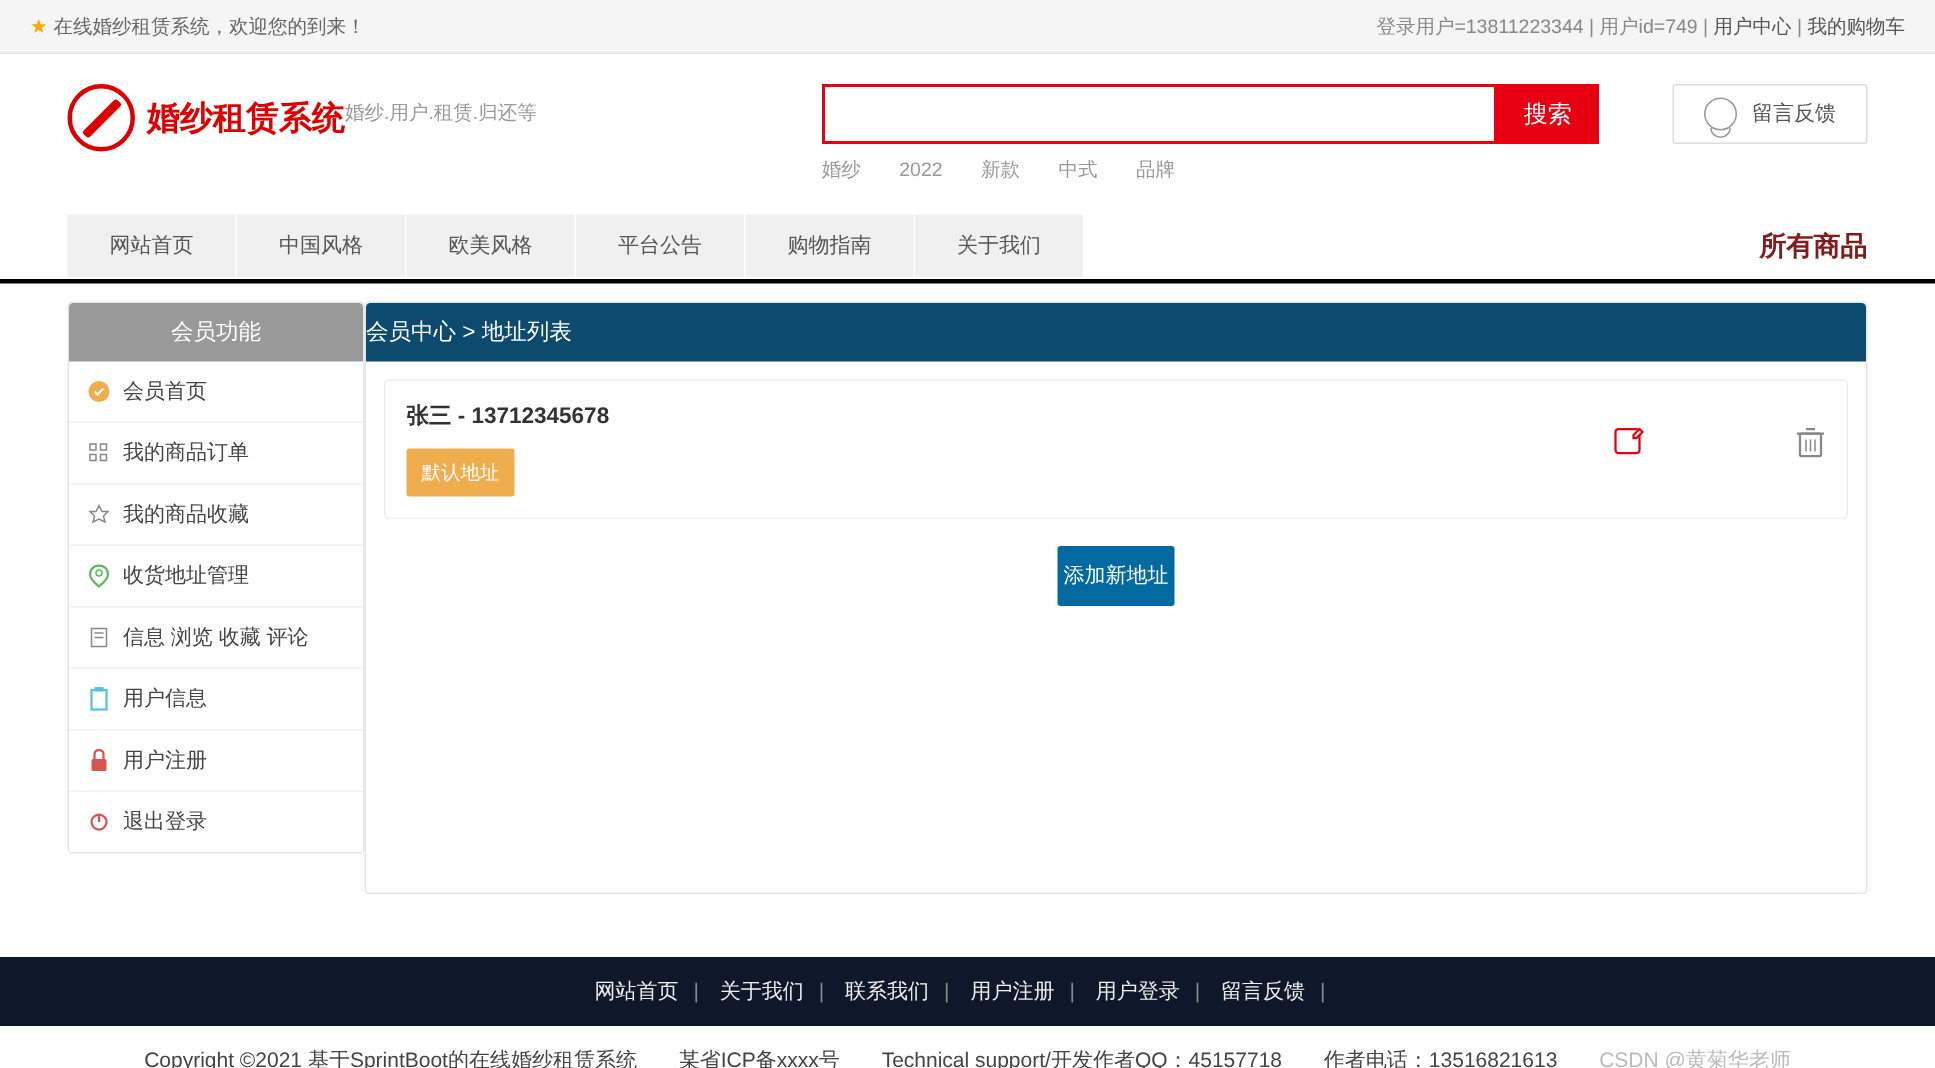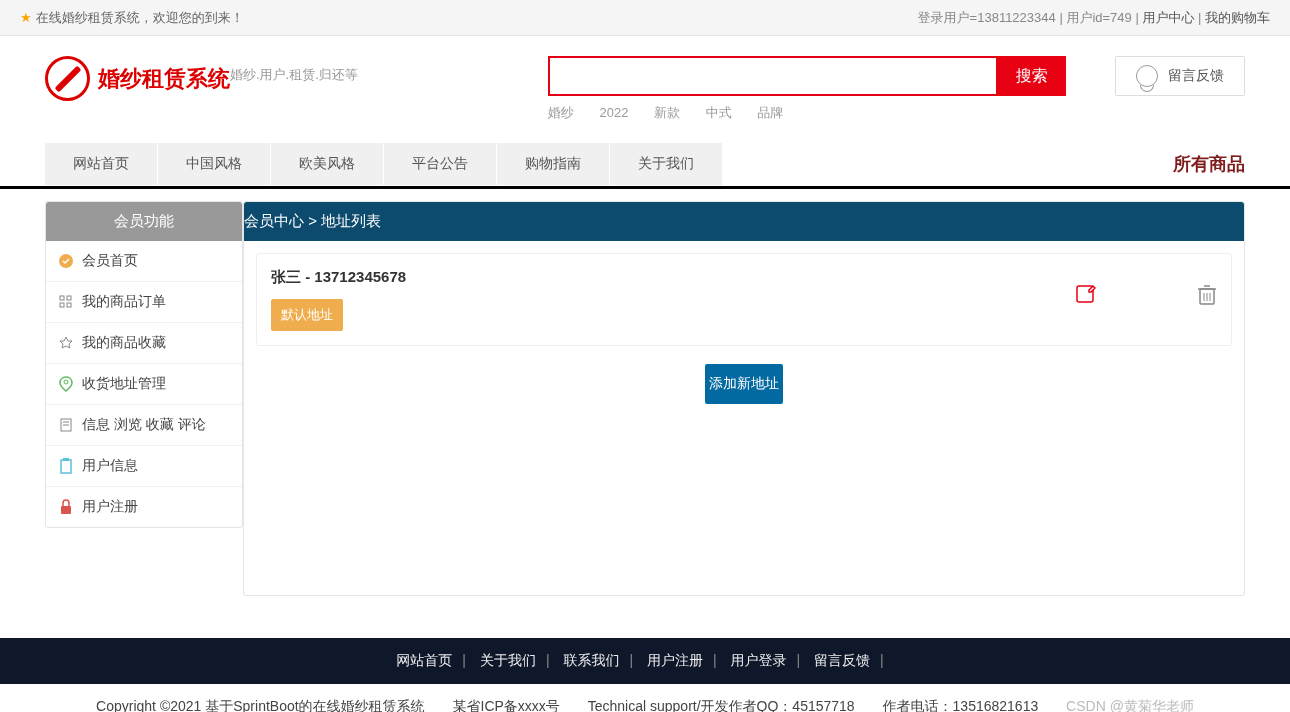--- a/index.html
+++ b/index.html
@@ -164,20 +164,29 @@
     </div>
     <div class="sidebar-item">
       <span class="icon">
           <svg width="14" height="16">
             <rect x="2" y="7" width="10" height="8" fill="#d9534f" rx="1"></rect>
             <path d="M4 7 L4 4 C4 2 5 1 7 1 C9 1 10 2 10 4 L10 7" fill="none" stroke="#d9534f" stroke-width="1.5"></path>
           </svg>
         </span>
       <span>用户注册</span>
     </div>
+    <div class="sidebar-item">
+      <span class="icon">
+          <svg width="14" height="14">
+            <circle cx="7" cy="7" r="5" fill="none" stroke="#d9534f" stroke-width="1.5"></circle>
+            <line x1="7" y1="2" x2="7" y2="7" stroke="#d9534f" stroke-width="1.5"></line>
+          </svg>
+        </span>
+      <span>退出登录</span>
+    </div>
   </div>
 
   <div class="content">
     <div class="content-header">会员中心 &gt; 地址列表</div>
     <div class="address-card">
       <div class="addr-name">张三 - 13712345678</div>
       <span class="addr-badge">默认地址</span>
       <div class="addr-actions">
         <span><svg width="22" height="22">
               <rect x="2" y="2" width="16" height="16" fill="none" stroke="#e60012" stroke-width="1.5" rx="2"></rect>

